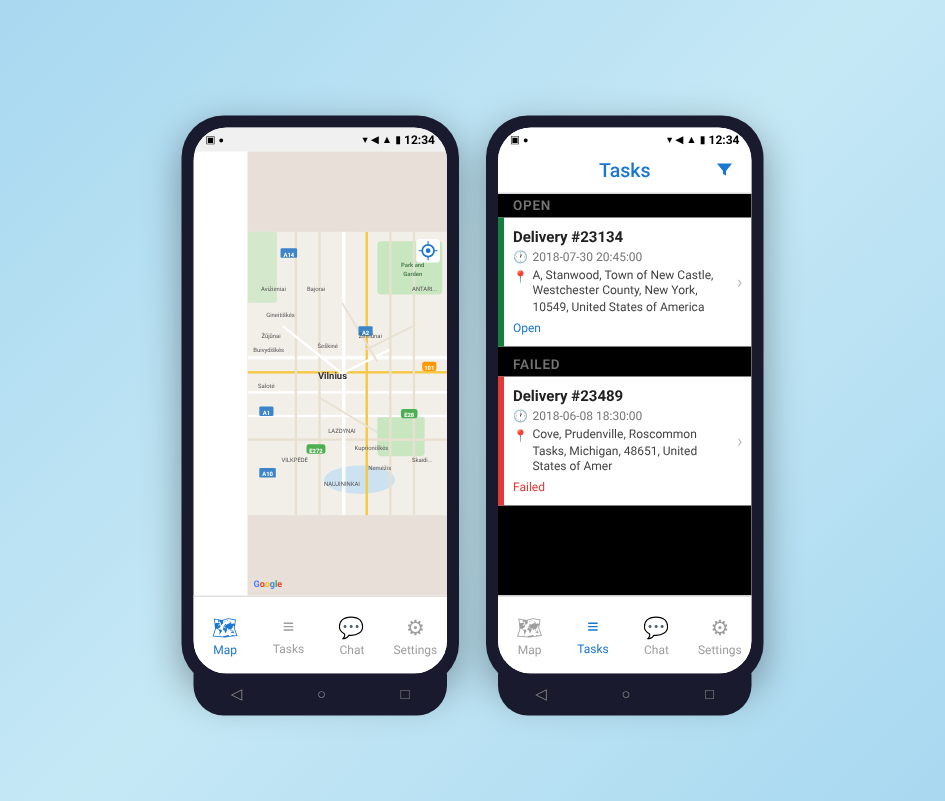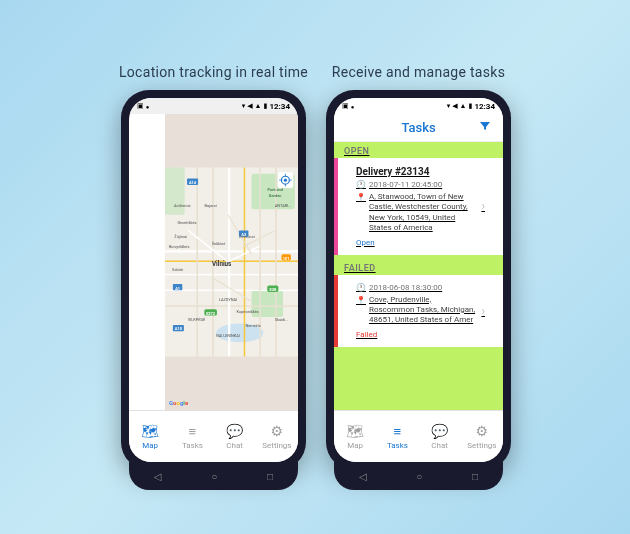--- a/index.html
+++ b/index.html
@@ -182,40 +182,39 @@
     .filter-icon {
       position: absolute;
       right: 12px;
       color: #1976d2;
       font-size: 13px;
     }
 
     .tasks-content {
       flex: 1;
       overflow: hidden;
-      background: #bef264;
-      text-decoration: underline;
+      background: #000000;
     }
 
     .section-label {
       font-size: 9px;
       font-weight: 600;
       color: #757575;
       padding: 4px 10px 2px;
       letter-spacing: 0.5px;
     }
 
     .task-card {
       background: #fff;
       margin: 0 0 2px 0;
-      padding: 8px 18px;
+      padding: 8px 6px;
       position: relative;
       display: flex;
       align-items: flex-start;
-      border-left: 4px solid #ec4899;
+      border-left: 4px solid #15803d;
     }
 
     .task-card.failed {
       border-left-color: #e53935;
     }
 
     .task-card-content {
       flex: 1;
     }
 
@@ -280,21 +279,20 @@
       height: 100%;
     }
 
   </style>
 </head>
 <body>
 
 <div class="phone-container">
 
   <div class="phone-wrapper">
-    <div class="caption">Location tracking in real time</div>
     <div class="phone">
       <div class="phone-inner">
 
         <div class="status-bar map-status-bar">
           <div class="status-left">
             <span style="font-size:7px;">▣</span>
             <span style="font-size:6px;">●</span>
           </div>
           <div class="status-icons">
             <span>▾</span>
@@ -414,21 +412,20 @@
 
       <div class="home-bar">
         <span class="home-btn">◁</span>
         <span class="home-btn">○</span>
         <span class="home-btn">□</span>
       </div>
     </div>
   </div>
 
   <div class="phone-wrapper">
-    <div class="caption">Receive and manage tasks</div>
     <div class="phone">
       <div class="phone-inner">
 
         <div class="status-bar status-bar-tasks">
           <div class="status-left">
             <span style="font-size:7px;">▣</span>
             <span style="font-size:6px;">●</span>
           </div>
           <div class="status-icons">
             <span>▾</span>
@@ -450,35 +447,36 @@
 
         <div class="tasks-content">
 
           <div class="section-label">OPEN</div>
 
           <div class="task-card">
             <div class="task-card-content">
               <div class="task-name">Delivery #23134</div>
               <div class="task-time">
                 <span style="font-size:8px;">🕐</span>
-                <span>2018-07-11 20:45:00</span>
+                <span>2018-07-30 20:45:00</span>
               </div>
               <div class="task-addr">
                 <span style="font-size:8px; margin-top:1px;">📍</span>
                 <span>A, Stanwood, Town of New Castle, Westchester County, New York, 10549, United States of America</span>
               </div>
               <div class="task-status open">Open</div>
             </div>
             <span class="chevron">›</span>
           </div>
 
           <div class="section-label" style="margin-top:4px;">FAILED</div>
 
           <div class="task-card failed">
             <div class="task-card-content">
+              <div class="task-name">Delivery #23489</div>
               <div class="task-time">
                 <span style="font-size:8px;">🕐</span>
                 <span>2018-06-08 18:30:00</span>
               </div>
               <div class="task-addr">
                 <span style="font-size:8px; margin-top:1px;">📍</span>
                 <span>Cove, Prudenville, Roscommon Tasks, Michigan, 48651, United States of Amer</span>
               </div>
               <div class="task-status failed">Failed</div>
             </div>

